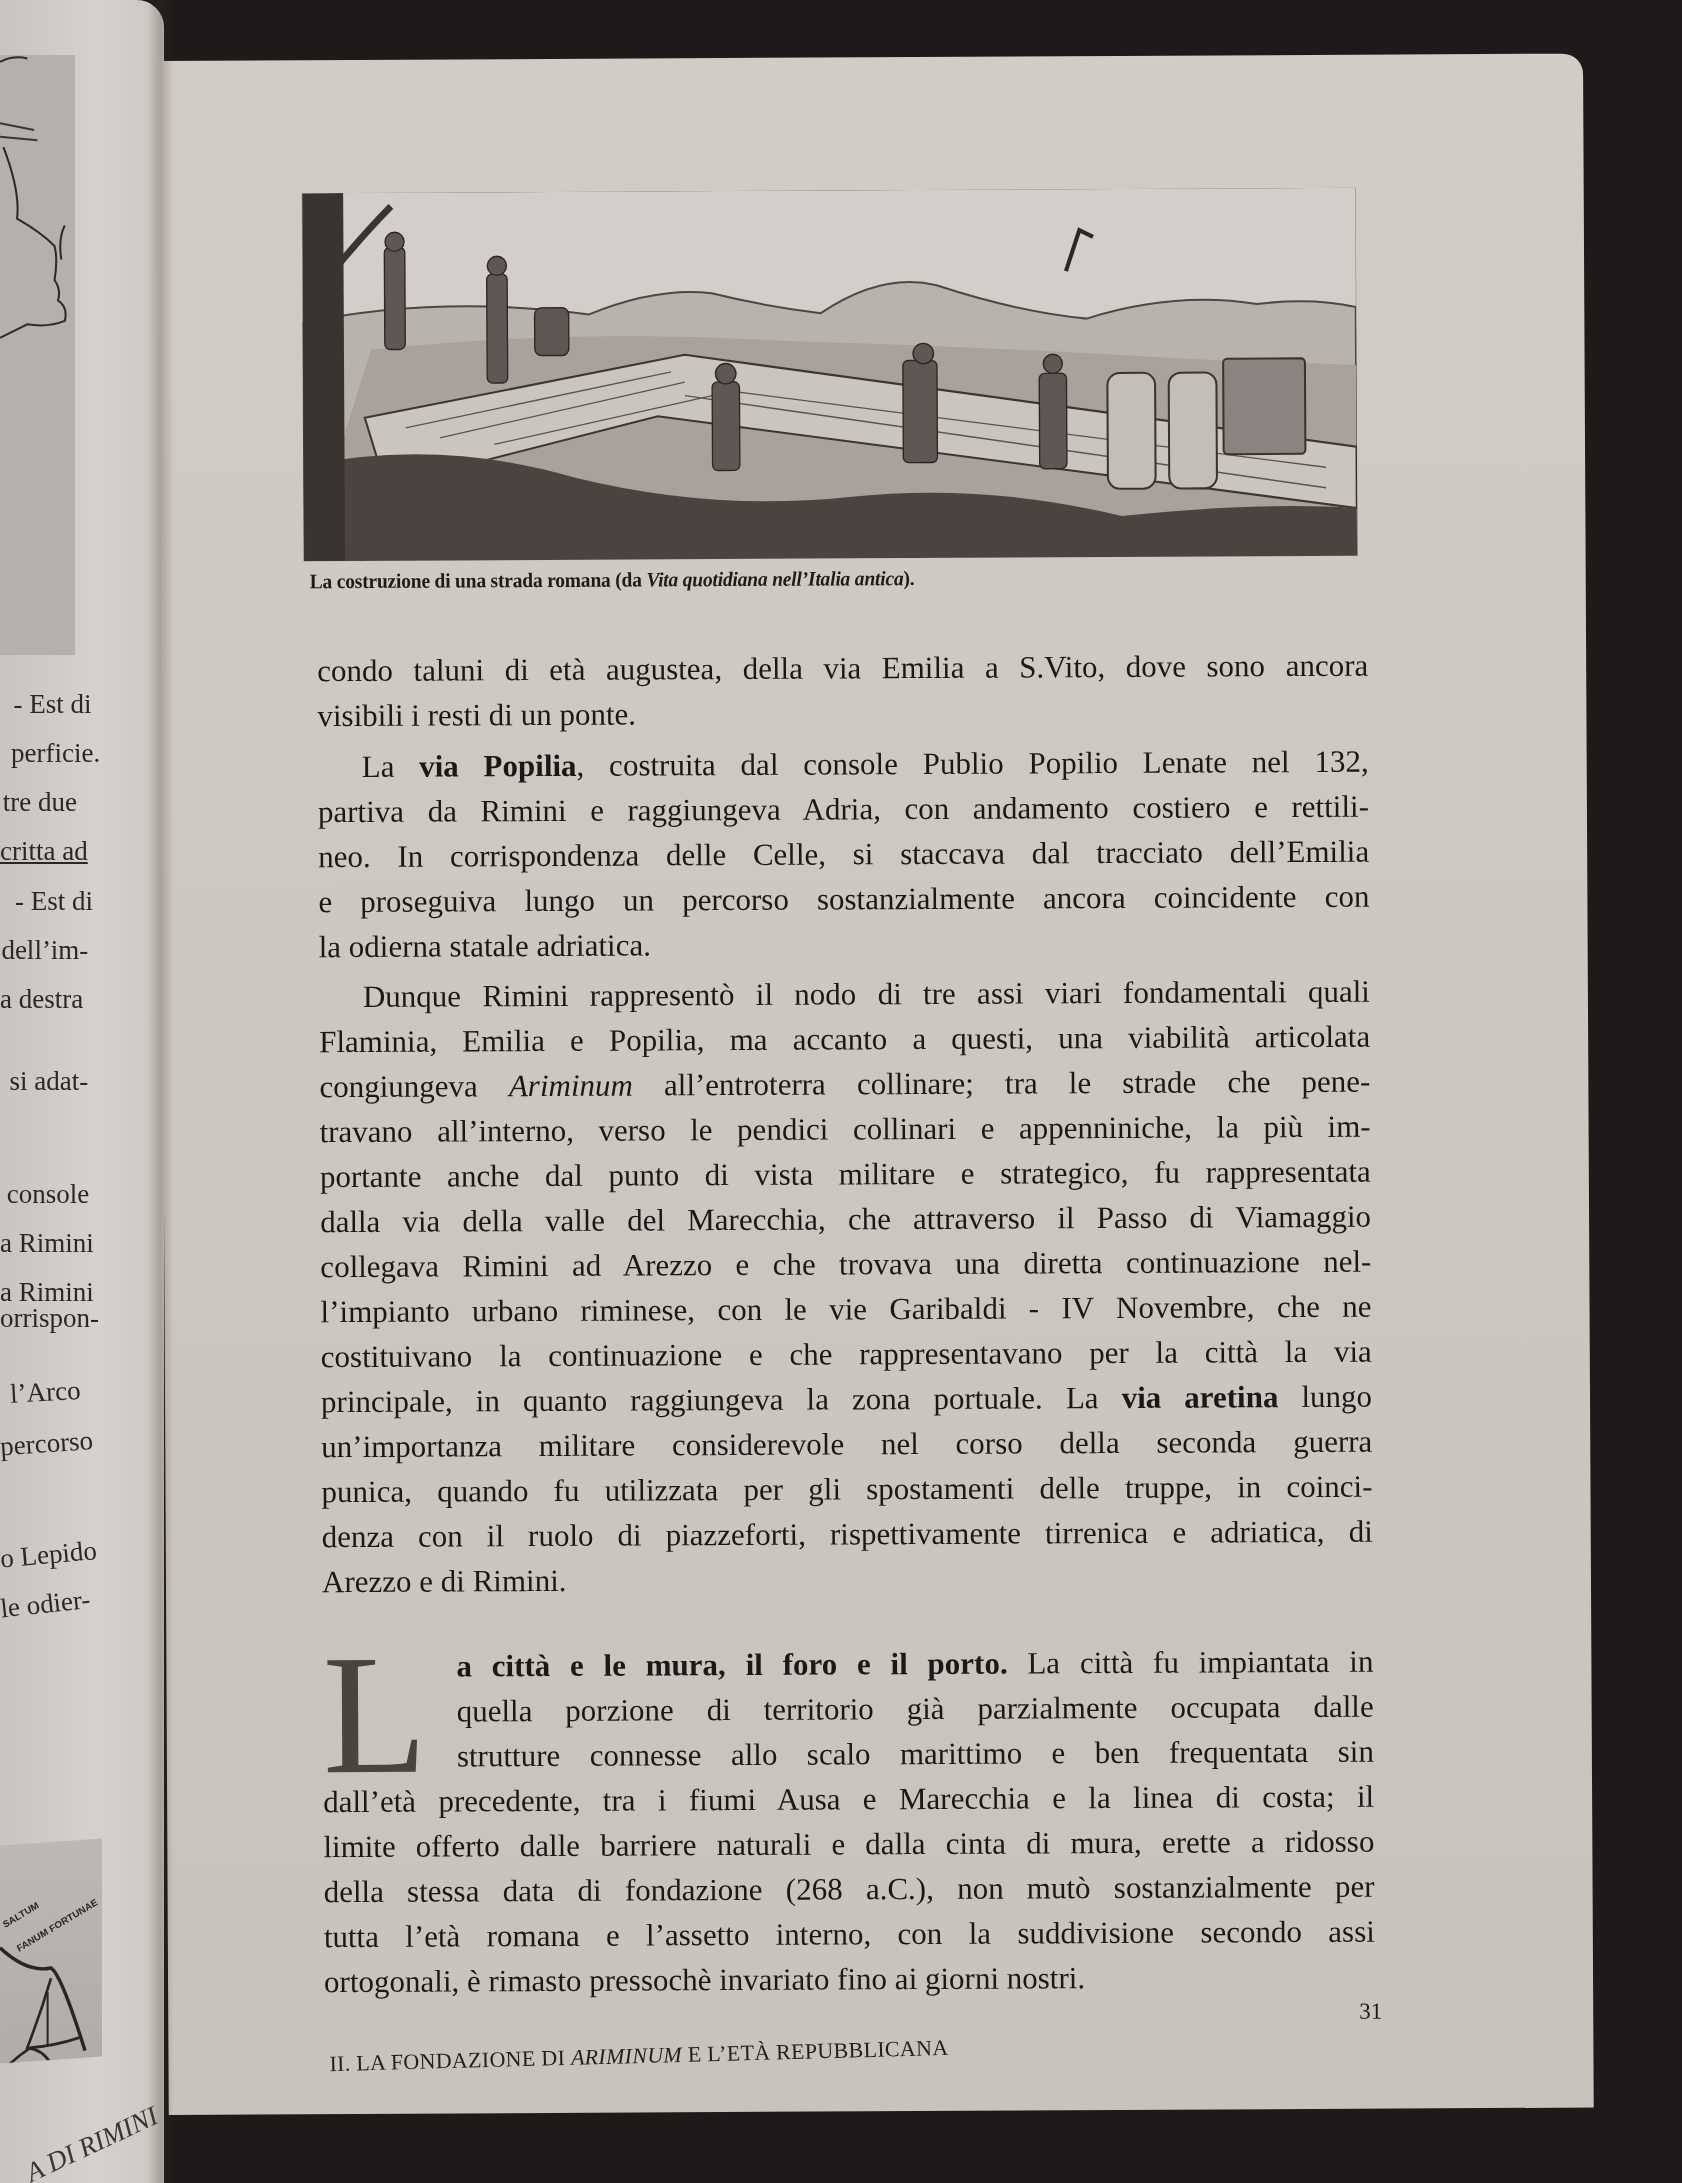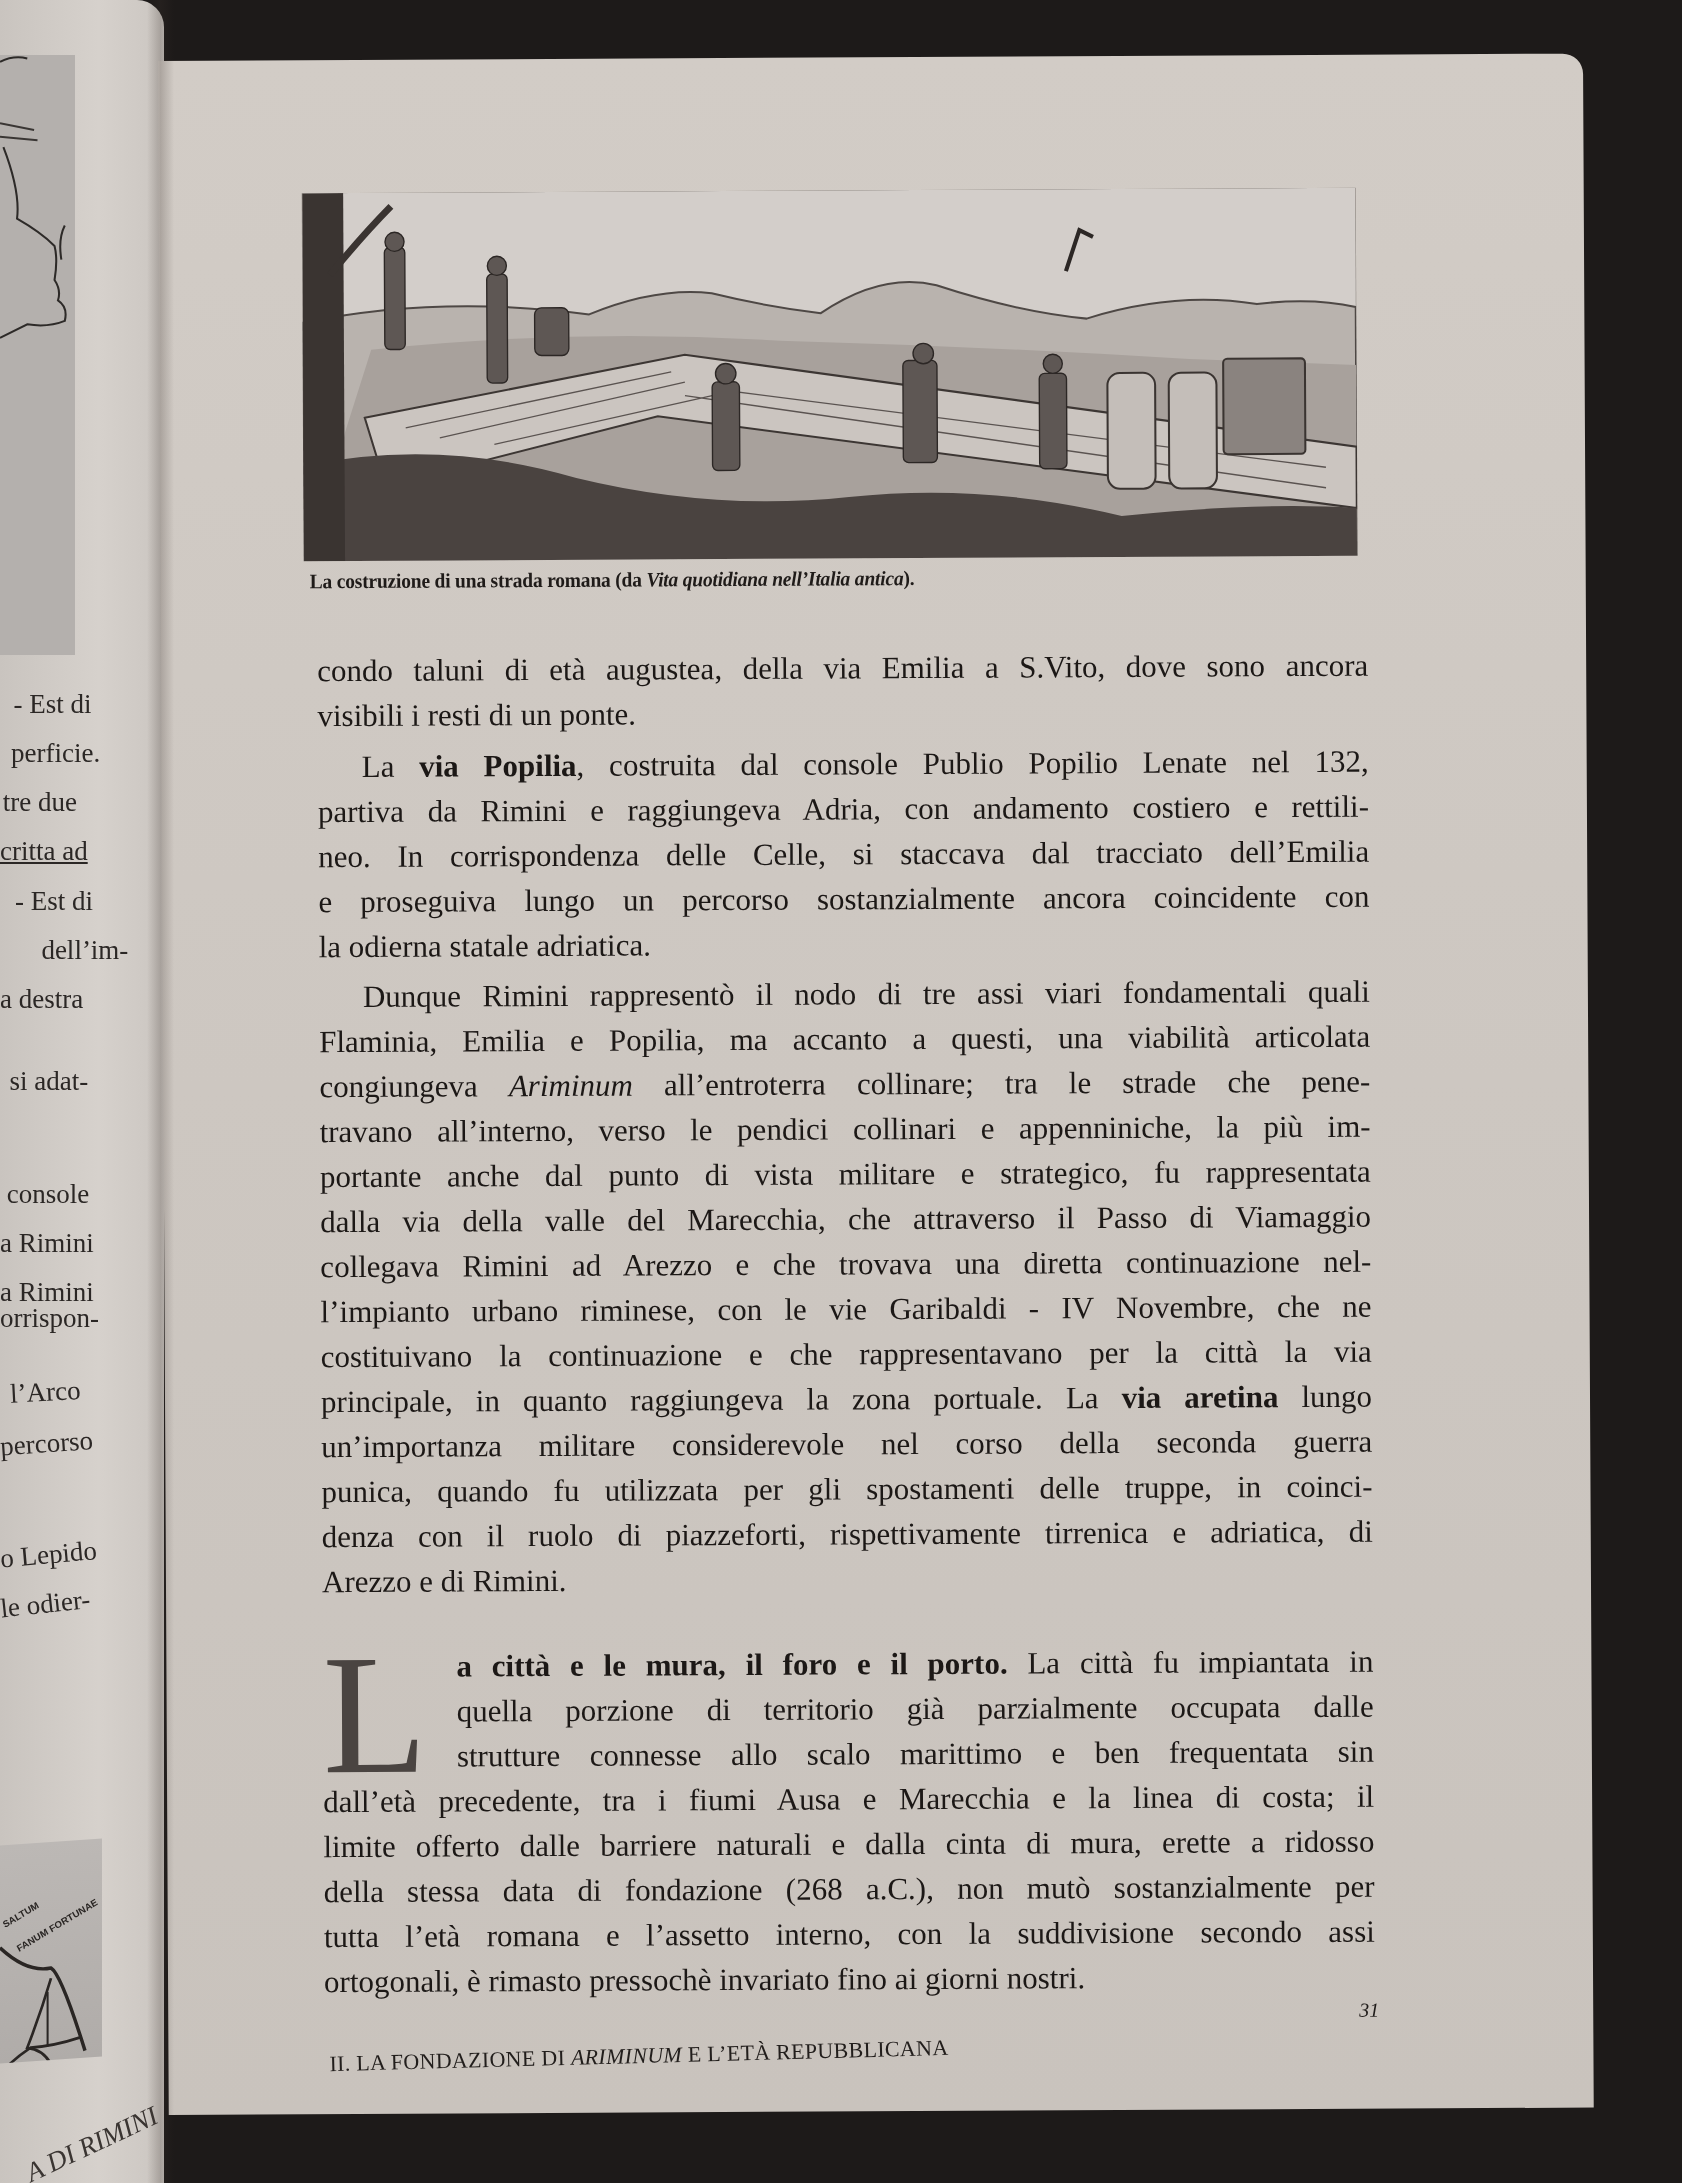--- a/index.html
+++ b/index.html
@@ -77,21 +77,21 @@
   }
   .dc-line { padding-left: 134px; width: 917px; }
   b { font-weight: bold; }
   i { font-style: italic; }
   .running-head {
     position: absolute; left: 161px; top: 1991px; font-size: 22px; color: #221e1c;
     letter-spacing: 0.3px; white-space: nowrap;
     transform: rotate(-1.2deg); transform-origin: left;
   }
   .page-number {
-    position: absolute; left: 1191px; top: 1944px; font-size: 20px; color: #1f1b19; font-style: italic;
+    position: absolute; left: 1191px; top: 1944px; font-size: 23px; color: #1f1b19;
   }
 </style>
 </head>
 <body>
 
 <div class="left-page">
   <div class="map-fragment-top">
     <svg width="75" height="600" viewBox="0 0 110 880">
       <path d="M0 10 Q20 0 40 5" stroke="#2d2a28" stroke-width="3" fill="none"></path>
       <path d="M0 100 L50 110 M0 120 L55 125" stroke="#3a3634" stroke-width="3" fill="none"></path>
@@ -111,21 +111,21 @@
   </div>
   <span class="map-caption">A DI RIMINI</span>
 </div>
 
 <div>
   <span class="lm-line" style="left:13.6px;top:689px;">- Est di</span>
   <span class="lm-line" style="left:11px;top:738px;">perficie.</span>
   <span class="lm-line" style="left:2.7px;top:787px;">tre due</span>
   <span class="lm-line" style="left:0px;top:836px;text-decoration:underline;">critta ad</span>
   <span class="lm-line" style="left:15px;top:886px;">- Est di</span>
-  <span class="lm-line" style="left:1.4px;top:935px;padding-left:40px;">dell’im-</span>
+  <span class="lm-line" style="left:1.4px;top:935px;">dell’im-</span>
   <span class="lm-line" style="left:0px;top:984px;">a destra</span>
   <span class="lm-line" style="left:9.6px;top:1066px;font-family:Liberation Serif, serif;">si adat-</span>
 
   <span class="lm-line" style="left:6.8px;top:1179px;">console</span>
   <span class="lm-line" style="left:0px;top:1228px;">a Rimini</span>
   <span class="lm-line" style="left:0px;top:1277px;">a Rimini</span>
   <span class="lm-line" style="left:0px;top:1303px;">orrispon-</span>
   <span class="lm-line" style="left:9.6px;top:1375px;transform:rotate(-3deg);">l’Arco</span>
   <span class="lm-line" style="left:0px;top:1425px;transform:rotate(-4deg);">percorso</span>
   <span class="lm-line" style="left:0px;top:1535px;transform:rotate(-5deg);">o Lepido</span>

